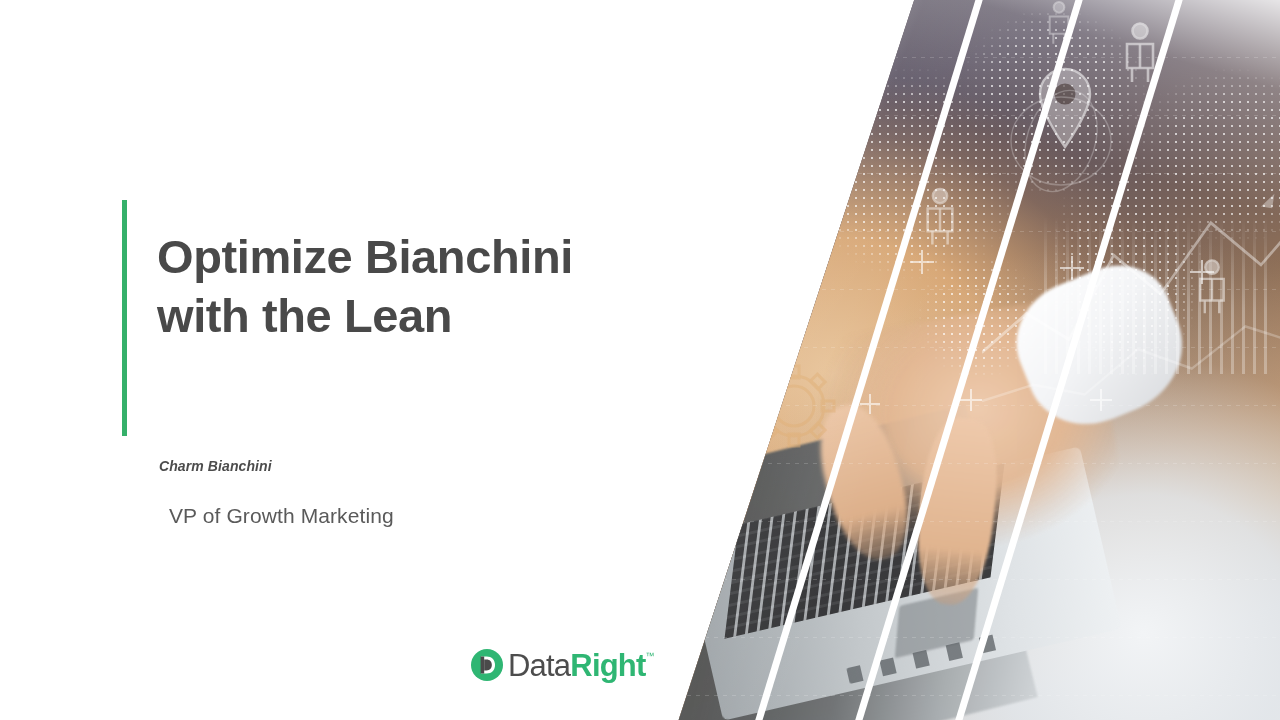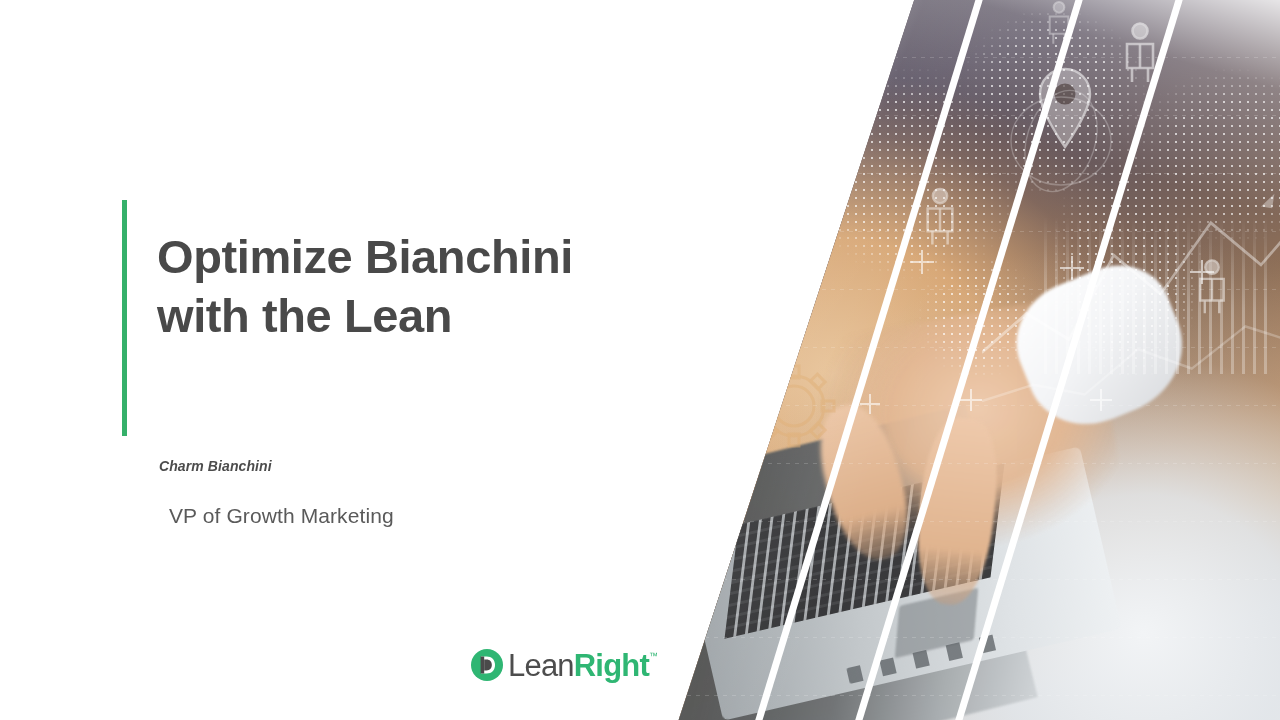--- a/index.html
+++ b/index.html
@@ -402,19 +402,19 @@
   <div class="speaker-role">VP of Growth Marketing</div>
 
   <div class="logo">
     <svg class="logo-mark" width="34" height="34" viewBox="0 0 34 34">
       <circle cx="17" cy="17" r="16" fill="#2fb673"></circle>
       <path d="M11 8.5h5.6c5.1 0 8.4 3.4 8.4 8.5s-3.3 8.5-8.4 8.5H11V8.5z" fill="#ffffff"></path>
       <path d="M14.2 11.6h2.4c3.2 0 5.2 2.2 5.2 5.4s-2 5.4-5.2 5.4h-2.4V11.6z" fill="#4a4a4a"></path>
       <rect x="10.6" y="8.5" width="3.6" height="17" fill="#4a4a4a"></rect>
     </svg>
     <div class="logo-word">
-      <span class="logo-lean">Lean</span>
+      <span class="logo-lean">Data</span>
         <span class="logo-data">Right</span>
         <span class="logo-tm">™</span>
     </div>
   </div>
 
 </div>
 
 </body></html>

